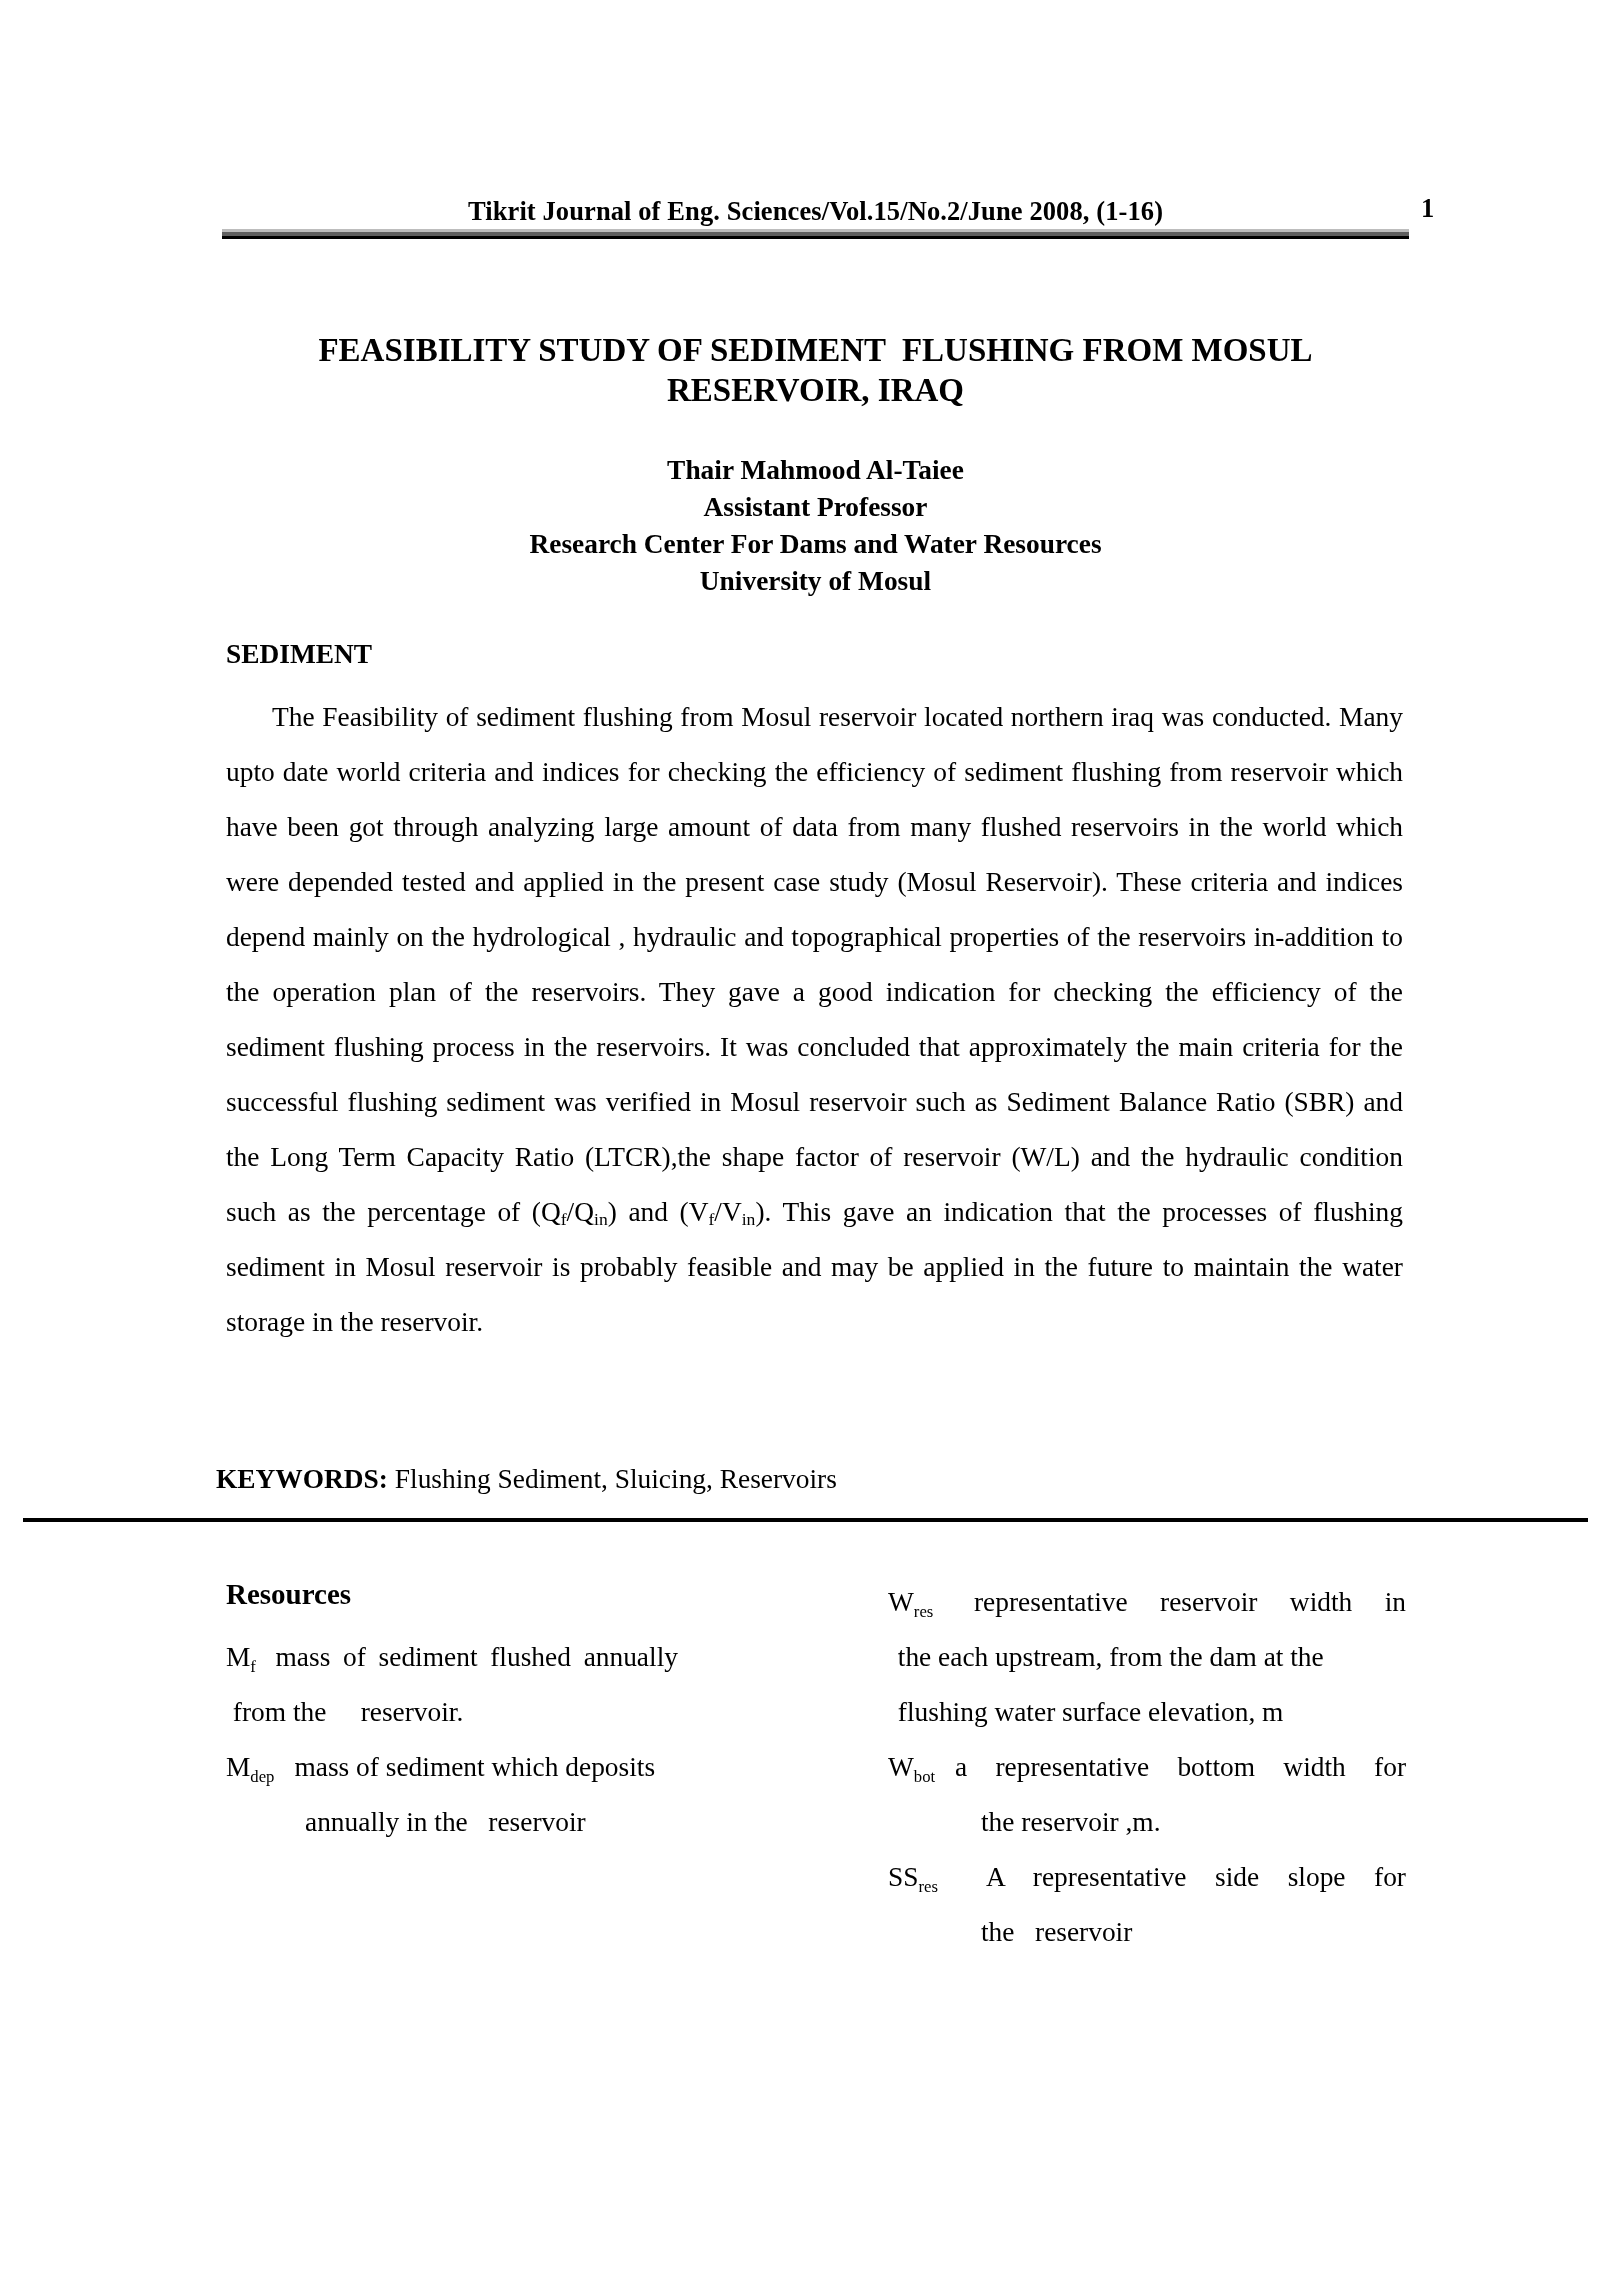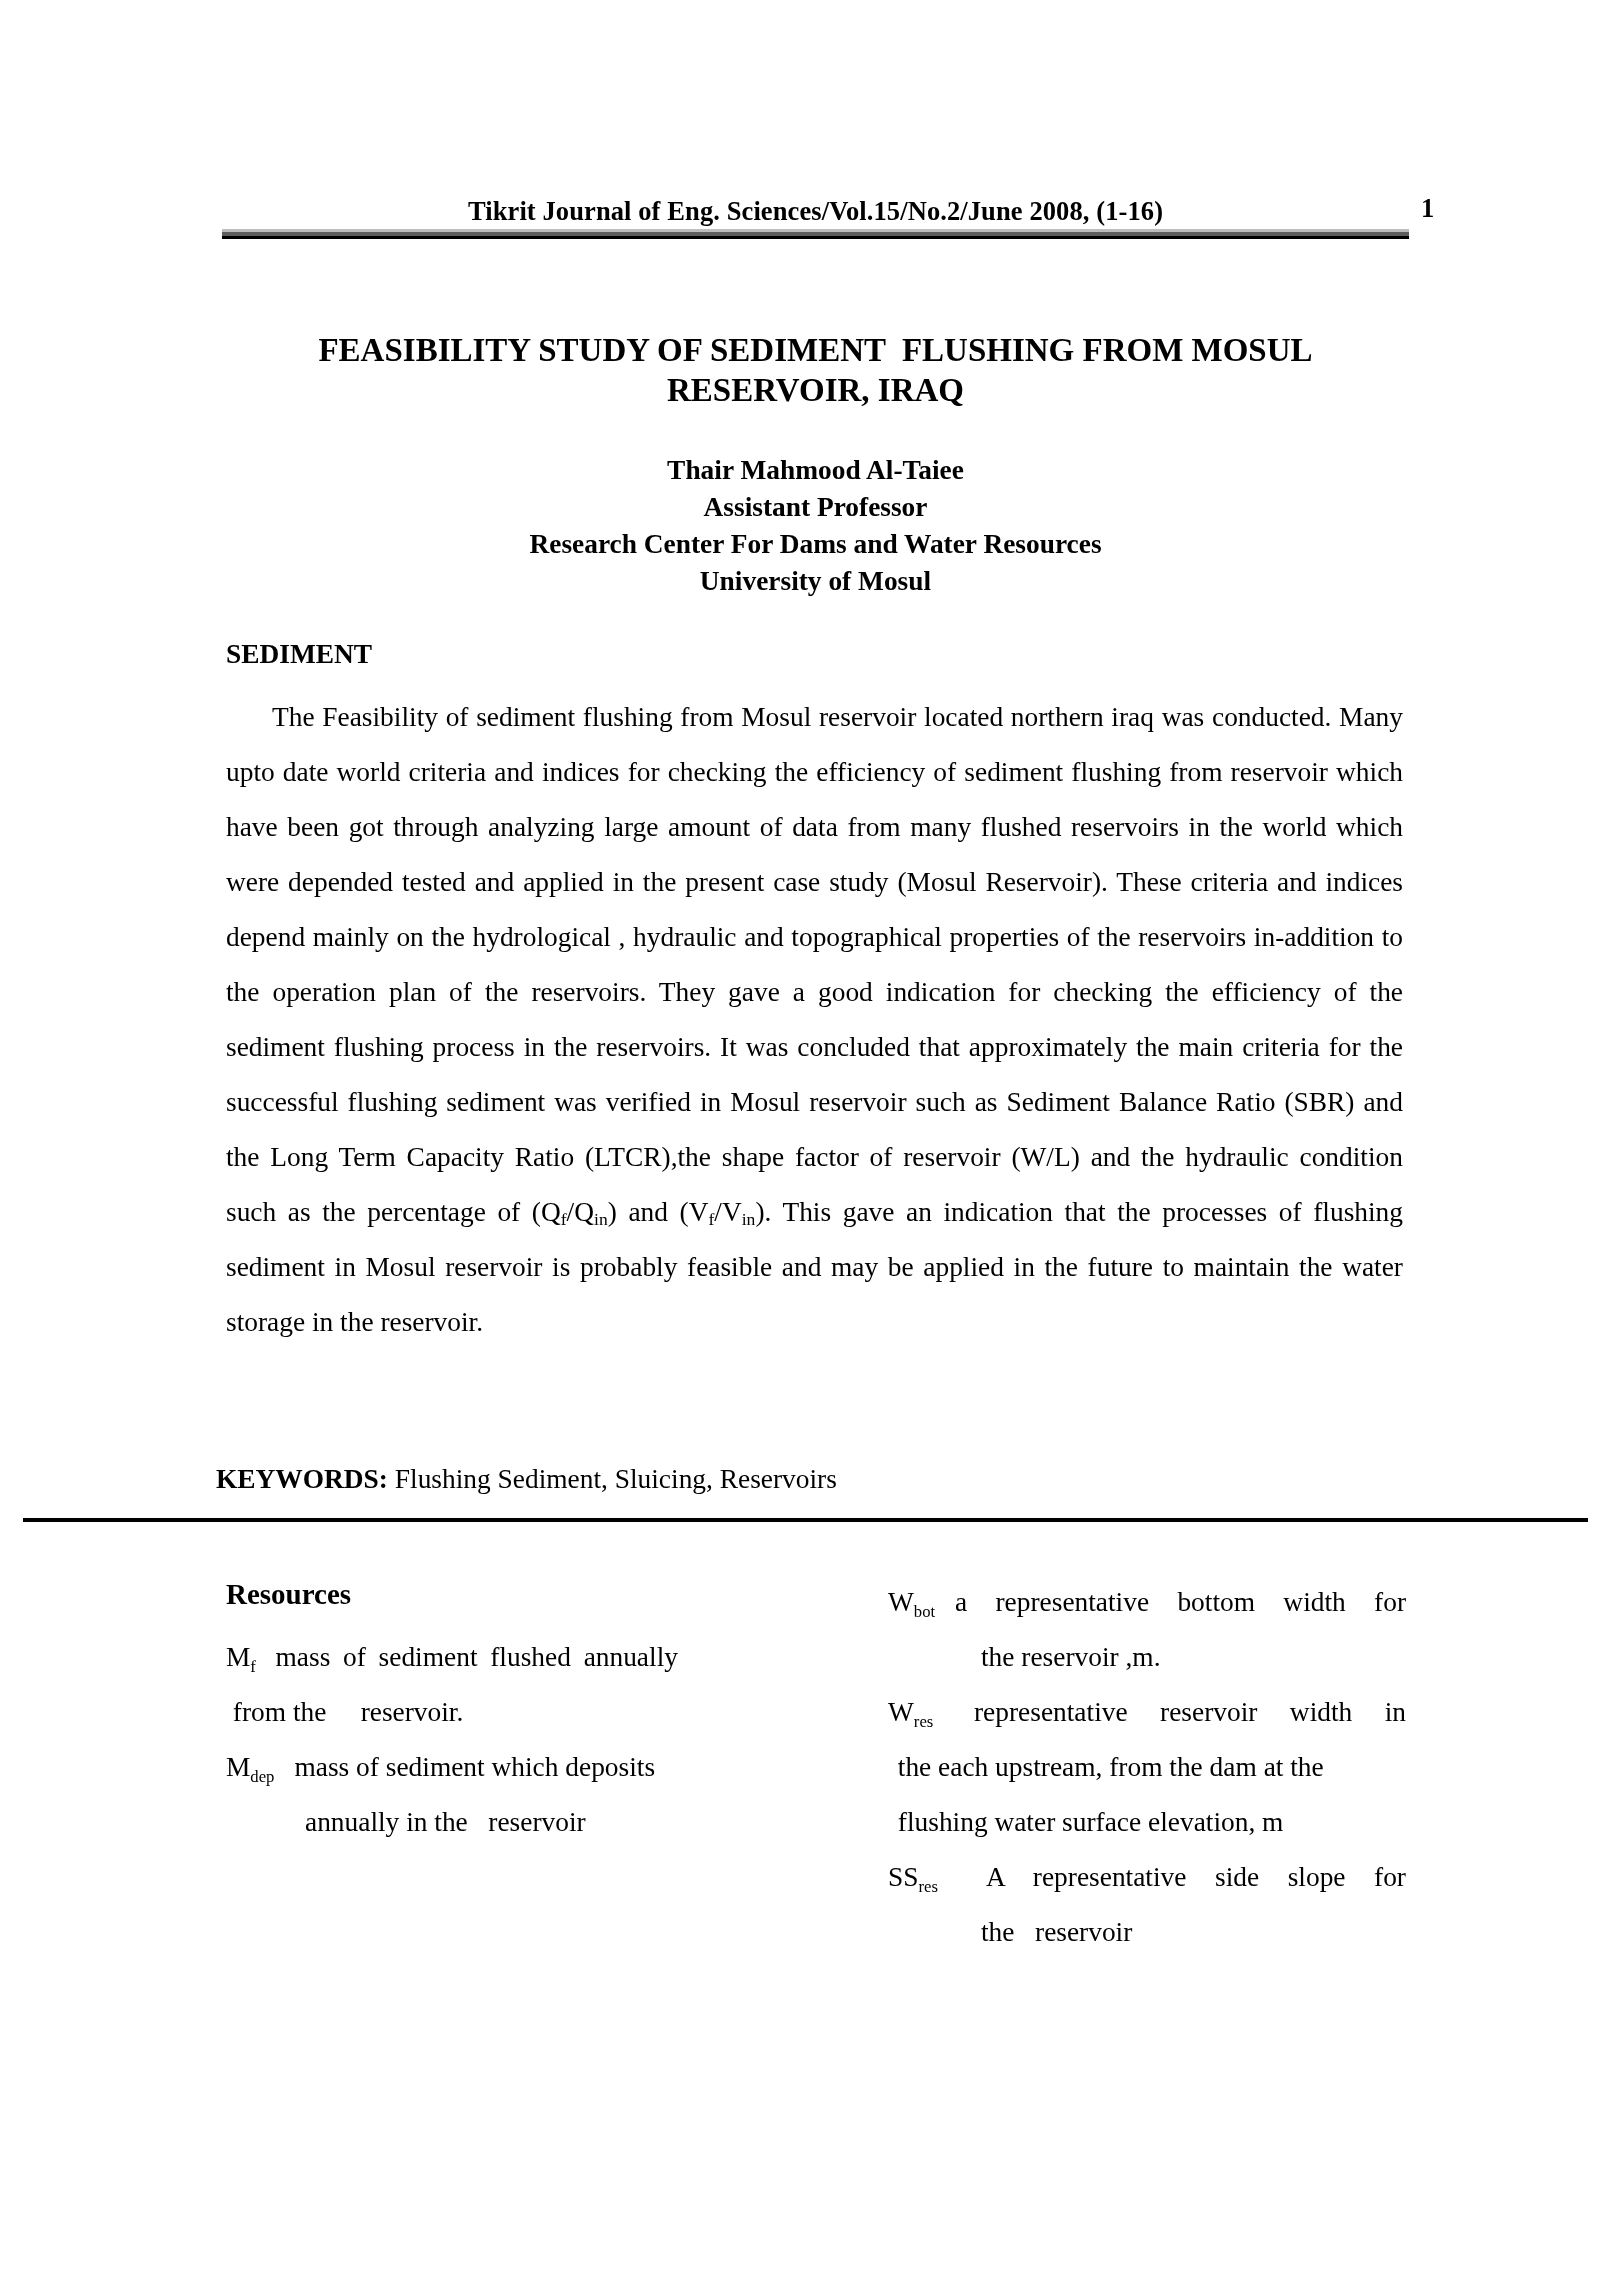--- a/index.html
+++ b/index.html
@@ -94,32 +94,32 @@
   </div>
   <div>
     <div><span><span>M</span><sub>dep</sub></span><span class="line" style="margin-left:20px">mass of sediment which deposits</span></div>
     <div class="line" style="padding-left:79px">annually in the   reservoir</div>
   </div>
 </div>
 
 <div class="abs notation-col col-right">
   <div>
     <div style="display:flex">
-        <span style="width:67px"><span>W</span><sub>bot</sub></span>
-        <span style="flex:1; text-align:justify; text-align-last:justify;">a  representative  bottom  width  for</span>
-      </div>
-    <div style="padding-left:93px">the reservoir ,m.</div>
-  </div>
-  <div>
-    <div style="display:flex">
         <span style="width:86px"><span>W</span><sub>res</sub></span>
         <span style="flex:1; text-align:justify; text-align-last:justify; white-space:normal;">representative  reservoir  width  in</span>
       </div>
     <div style="padding-left:9.8px">the each upstream, from the dam at the</div>
     <div style="padding-left:9.8px">flushing water surface elevation, m</div>
+  </div>
+  <div>
+    <div style="display:flex">
+        <span style="width:67px"><span>W</span><sub>bot</sub></span>
+        <span style="flex:1; text-align:justify; text-align-last:justify;">a  representative  bottom  width  for</span>
+      </div>
+    <div style="padding-left:93px">the reservoir ,m.</div>
   </div>
   <div>
     <div style="display:flex">
         <span style="width:98px"><span>SS</span><sub>res</sub></span>
         <span style="flex:1; text-align:justify; text-align-last:justify;">A  representative  side  slope  for</span>
       </div>
     <div class="line" style="padding-left:93px">the   reservoir</div>
   </div>
 </div>
 

